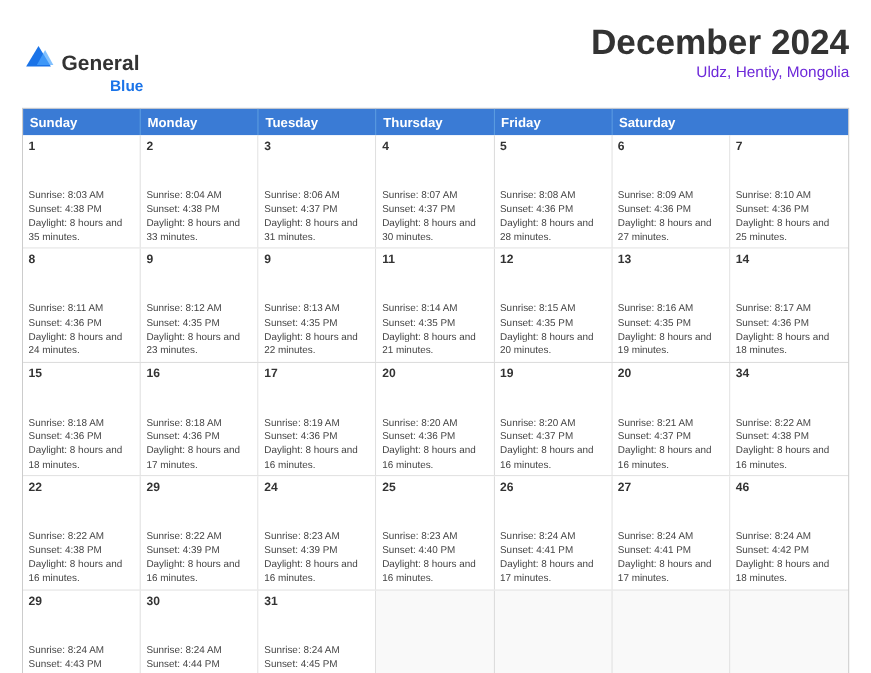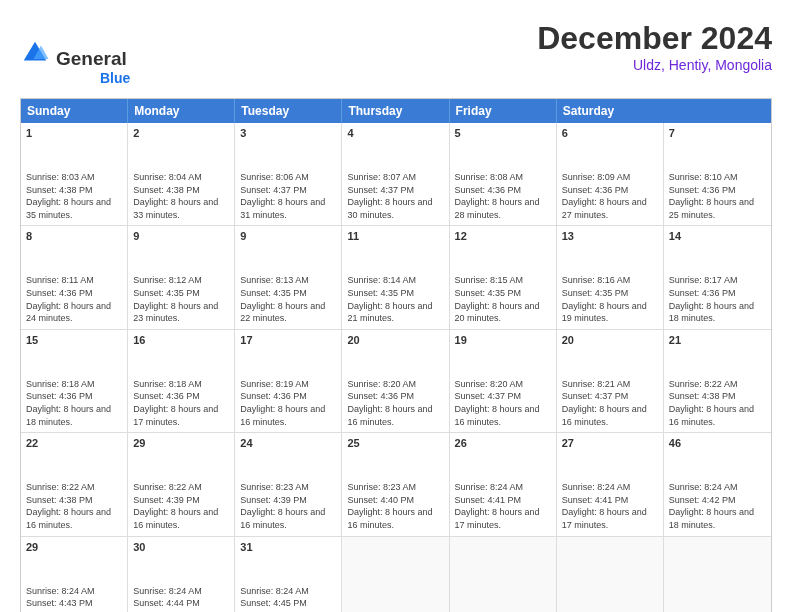--- a/index.html
+++ b/index.html
@@ -210,21 +210,21 @@
           </div>
           <div class="cal-cell">
             <div class="day-num">19</div>
         <div class="cell-text">Sunrise: 8:20 AM<br>Sunset: 4:37 PM<br>Daylight: 8 hours and 16 minutes.</div>
           </div>
           <div class="cal-cell">
             <div class="day-num">20</div>
         <div class="cell-text">Sunrise: 8:21 AM<br>Sunset: 4:37 PM<br>Daylight: 8 hours and 16 minutes.</div>
           </div>
           <div class="cal-cell">
-            <div class="day-num">21</div>
+            <div class="day-num">34</div>
         <div class="cell-text">Sunrise: 8:22 AM<br>Sunset: 4:38 PM<br>Daylight: 8 hours and 16 minutes.</div>
           </div>
         </div>
         <div class="cal-row">
           <div class="cal-cell">
             <div class="day-num">22</div>
         <div class="cell-text">Sunrise: 8:22 AM<br>Sunset: 4:38 PM<br>Daylight: 8 hours and 16 minutes.</div>
           </div>
           <div class="cal-cell">
             <div class="day-num">29</div>

